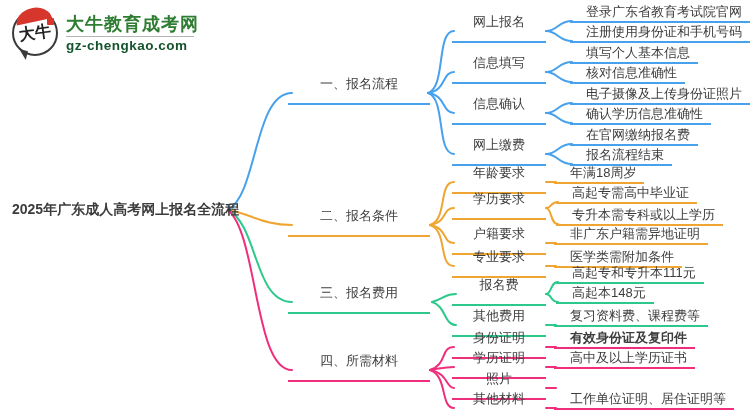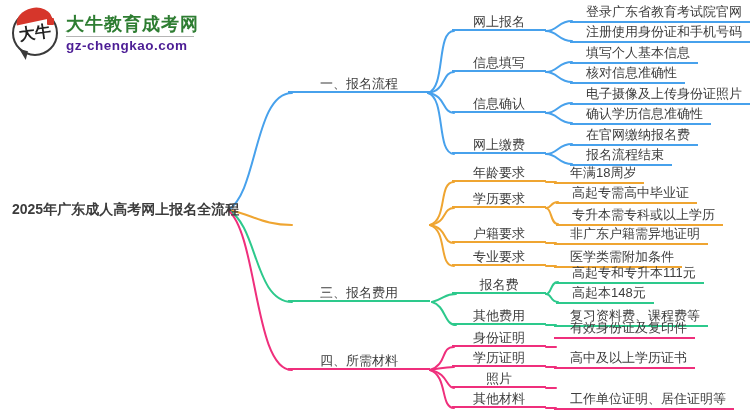--- a/index.html
+++ b/index.html
@@ -1,21 +1,21 @@
 <!DOCTYPE html>
 <html><head>
 <meta charset="utf-8">
 <style>
   html,body{margin:0;padding:0;background:#fff;}
   .stage{position:relative;width:750px;height:410px;background:#ffffff;overflow:hidden;
          font-family:"Liberation Sans","DejaVu Sans",sans-serif;}
   svg.wires{position:absolute;left:0;top:0;pointer-events:none;}
   svg.wires path{fill:none;stroke-width:2px;stroke-linecap:round;}
   .nd{position:absolute;font-size:13px;color:#3d3d3d;line-height:15px;
-      padding-bottom:0;border-bottom:2px solid transparent;white-space:nowrap;}
+      padding-bottom:12px;border-bottom:2px solid transparent;white-space:nowrap;}
   .lvl1{width:142px;left:288px;text-align:center;}
   .lvl2{width:94px;left:452px;text-align:center;}
   .leaf{padding:0 8px 2px 16px;}
   .root-title{position:absolute;left:12px;top:201px;font-size:14px;font-weight:700;
       color:#3c3c3c;white-space:nowrap;}
   
   .logo{position:absolute;left:12px;top:10px;display:flex;align-items:center;}
   .bubble{position:relative;width:42px;height:42px;border:2px solid #3a3a3a;border-radius:50%;
       background:#fff;display:flex;align-items:center;justify-content:center;}
   .bubble .hanzi{font-family:"Liberation Serif","DejaVu Serif",serif;font-weight:700;
@@ -85,27 +85,28 @@
   <div class="logo">
     <div class="bubble">
       <span class="arc" style="background: rgb(214, 54, 43);"></span>
       <span class="seal" style="background: rgb(214, 54, 43);"></span>
       <span class="hanzi">大牛</span>
       <span class="tail"></span>
     </div>
     <div class="logo-text">
       <div class="logo-title" style="color: rgb(46, 125, 50);">大牛教育成考网</div>
       <div class="logo-divider"></div>
-      <div class="logo-domain" style="color: #4c1d95;">gz-chengkao.com</div>
+      <div class="logo-domain" style="color: #14532d;">gz-chengkao.com</div>
     </div>
   </div>
 
   <div class="root-title">2025年广东成人高考网上报名全流程</div>
 
   <div class="nd lvl1" style="top: 76px; border-bottom-color: rgb(71, 161, 236);">一、报名流程</div>
+  <div class="nd lvl1" style="top: 208px; border-bottom-color: rgb(239, 165, 49);">二、报名条件</div>
   <div class="nd lvl1" style="top: 285px; border-bottom-color: rgb(45, 201, 140);">三、报名费用</div>
   <div class="nd lvl1" style="top: 353px; border-bottom-color: rgb(239, 47, 124);">四、所需材料</div>
 
   <div class="nd lvl2" style="top: 14px; border-bottom-color: rgb(71, 161, 236);">网上报名</div>
   <div class="nd lvl2" style="top: 55px; border-bottom-color: rgb(71, 161, 236);">信息填写</div>
   <div class="nd lvl2" style="top: 96px; border-bottom-color: rgb(71, 161, 236);">信息确认</div>
   <div class="nd lvl2" style="top: 137px; border-bottom-color: rgb(71, 161, 236);">网上缴费</div>
 
   <div class="nd lvl2" style="top: 165px; border-bottom-color: rgb(239, 165, 49);">年龄要求</div>
   <div class="nd lvl2" style="top: 226px; border-bottom-color: rgb(239, 165, 49);">户籍要求</div>
@@ -132,17 +133,17 @@
   <div class="nd leaf" style="left: 554px; top: 165px; border-bottom-color: rgb(239, 165, 49);">年满18周岁</div>
   <div class="nd leaf" style="left: 556px; top: 185px; border-bottom-color: rgb(239, 165, 49);">高起专需高中毕业证</div>
   <div class="nd leaf" style="left: 556px; top: 207px; border-bottom-color: rgb(239, 165, 49);">专升本需专科或以上学历</div>
   <div class="nd leaf" style="left: 554px; top: 226px; border-bottom-color: rgb(239, 165, 49);">非广东户籍需异地证明</div>
   <div class="nd leaf" style="left: 554px; top: 249px; border-bottom-color: rgb(239, 165, 49);">医学类需附加条件</div>
 
   <div class="nd leaf" style="left: 556px; top: 265px; border-bottom-color: rgb(45, 201, 140);">高起专和专升本111元</div>
   <div class="nd leaf" style="left: 556px; top: 285px; border-bottom-color: rgb(45, 201, 140);">高起本148元</div>
   <div class="nd leaf" style="left: 554px; top: 308px; border-bottom-color: rgb(45, 201, 140);">复习资料费、课程费等</div>
 
-  <div class="nd leaf" style="left: 554px; top: 320px; border-bottom-color: rgb(239, 47, 124);">有效身份证及复印件</div>
+  <div class="nd leaf" style="left: 554px; top: 330px; border-bottom-color: rgb(239, 47, 124); font-weight: bold;">有效身份证及复印件</div>
   <div class="nd leaf" style="left: 554px; top: 350px; border-bottom-color: rgb(239, 47, 124);">高中及以上学历证书</div>
   <div class="nd leaf" style="left: 554px; top: 391px; border-bottom-color: rgb(239, 47, 124);">工作单位证明、居住证明等</div>
 
 </div>
 
 </body></html>

